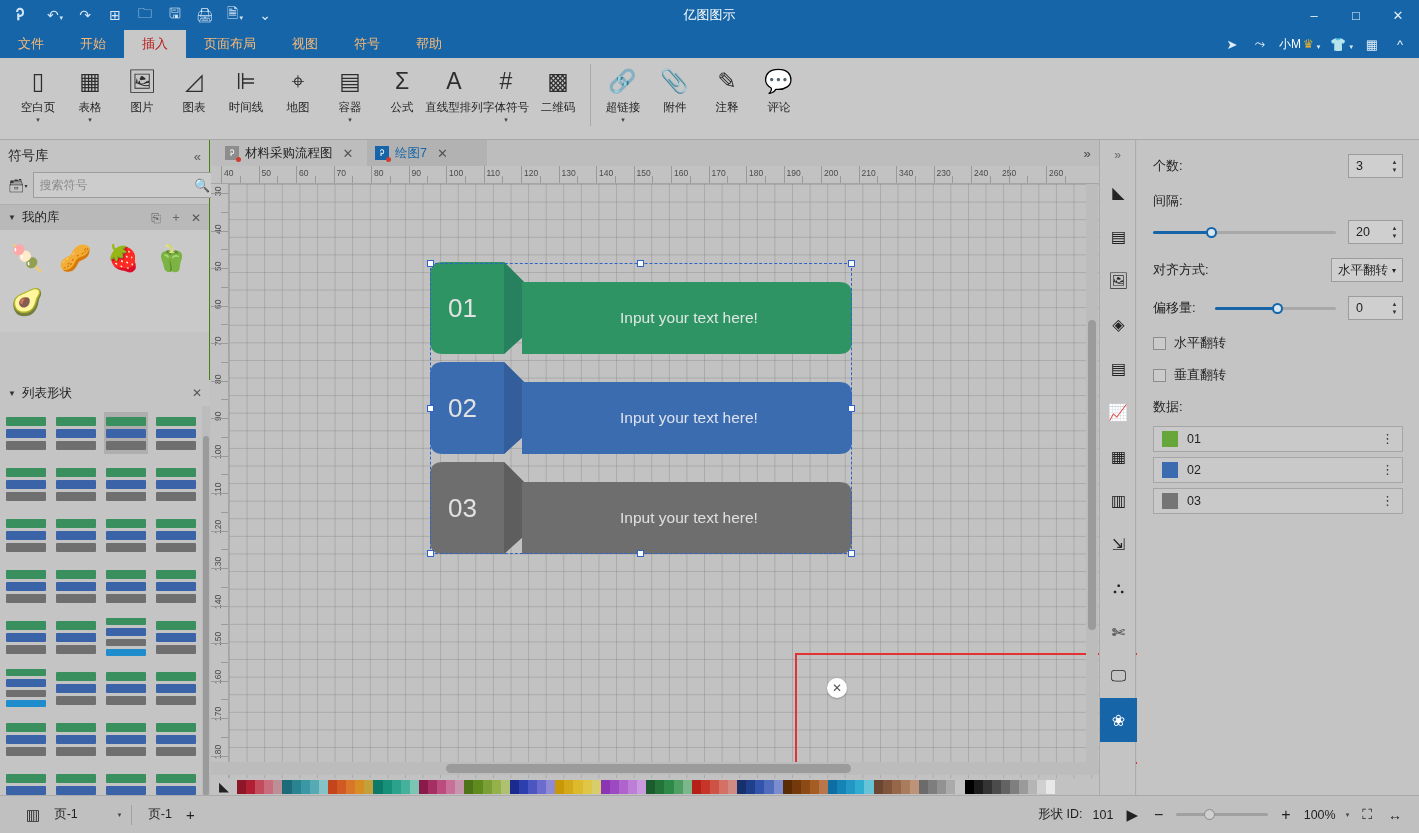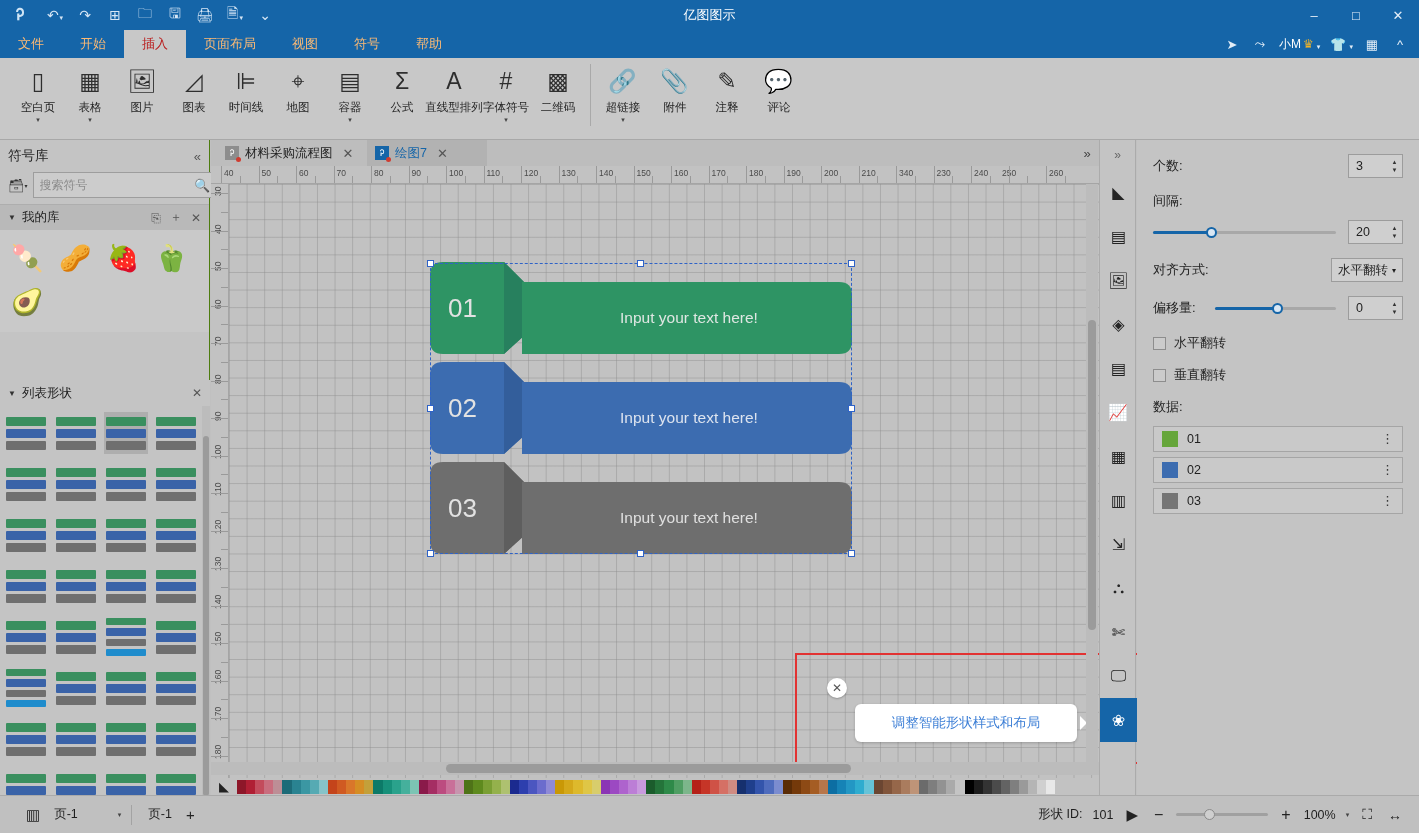--- a/index.html
+++ b/index.html
@@ -747,21 +747,20 @@
     <div class="handle" style="left:619px; top:76px;"></div>
     <div class="handle" style="left:198px; top:221px;"></div>
     <div class="handle" style="left:619px; top:221px;"></div>
     <div class="handle" style="left:198px; top:366px;"></div>
     <div class="handle" style="left:408px; top:366px;"></div>
     <div class="handle" style="left:619px; top:366px;"></div>
   </div>
 
   <div class="redbox"></div>
   <div class="cal-close">✕</div>
-  <div class="callout">调整智能形状样式和布局</div>
 
   <div class="vscroll">
       <div class="vthumb"></div>
     </div>
   <div class="hscroll">
       <div class="hthumb"></div>
     </div>
 
   <div class="colorstrip">
     <div class="cs-ico">◣</div>

